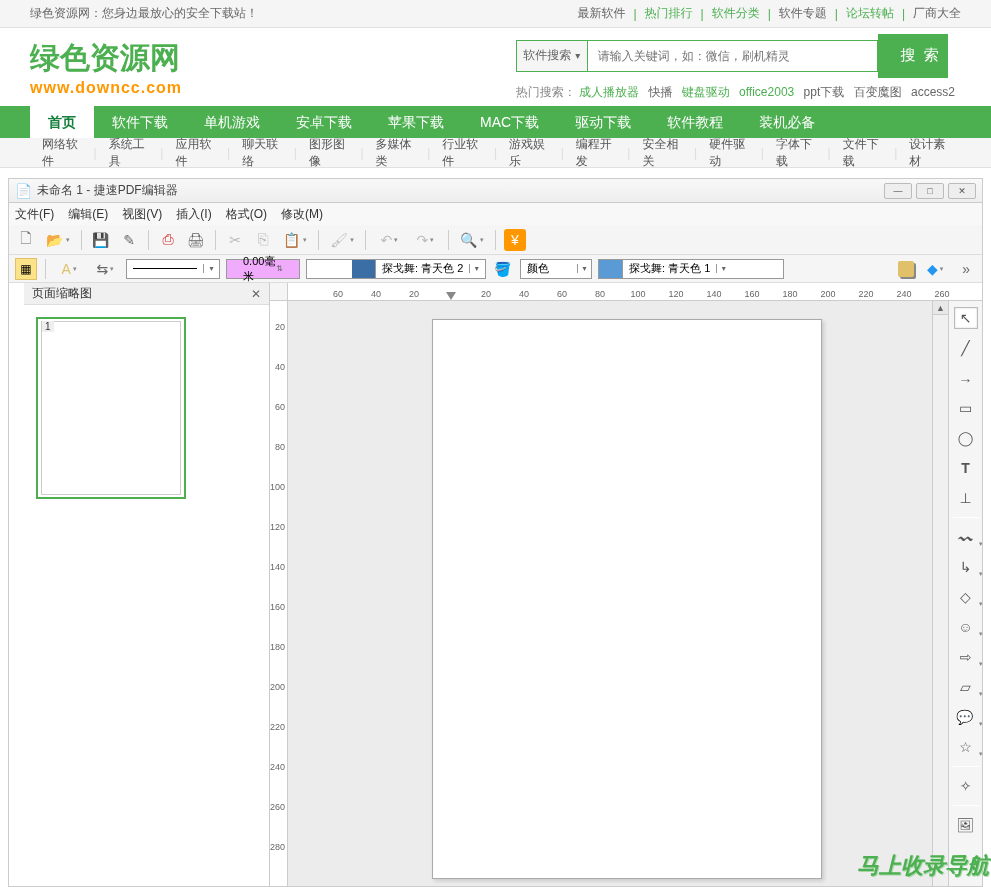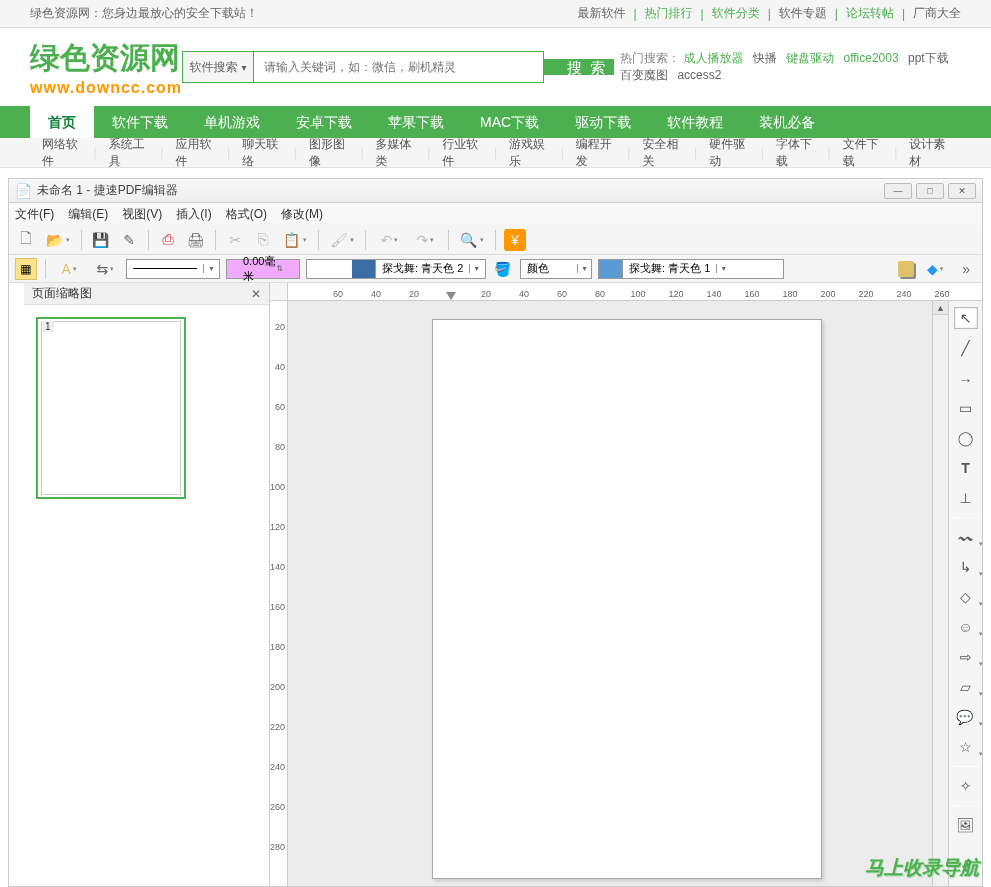--- a/index.html
+++ b/index.html
@@ -11,26 +11,26 @@
 .top-bar .right { display: flex; gap: 6px; align-items: center; }
 .top-bar .right a { color: #666; text-decoration: none; }
 .top-bar .right .green { color: #4caf50; }
 .top-bar .right .sep { color: #4caf50; margin: 0 2px; }
 
 
 .header { height: 78px; display: flex; align-items: center; padding: 0 30px; }
 .logo { flex: 1; }
 .logo-main { font-size: 30px; font-weight: bold; color: #4caf50; }
 .logo-sub { font-size: 16px; color: #ff9800; font-weight: bold; letter-spacing: 1px; }
-.search-area { display: flex; flex-direction: row; gap: 6px; }
+.search-area { display: flex; flex-direction: column; gap: 6px; }
 .search-row { display: flex; align-items: center; }
 .search-select { width: 72px; height: 32px; border: 1px solid #4caf50; background: #f5f5f5; display: flex; align-items: center; justify-content: center; cursor: pointer; color: #666; font-size: 12px; }
 .search-select::after { content: "▾"; margin-left: 4px; font-size: 10px; }
 .search-input { width: 290px; height: 32px; border: 1px solid #4caf50; border-left: none; padding: 0 10px; font-size: 12px; color: #999; outline: none; }
-.search-btn { width: 70px; height: 16px; background: #4caf50; color: #fff; border: none; font-size: 15px; cursor: pointer; letter-spacing: 2px; padding-left: 16px; }
+.search-btn { width: 70px; height: 44px; background: #4caf50; color: #fff; border: none; font-size: 15px; cursor: pointer; letter-spacing: 2px; padding-left: 16px; }
 .hot-search { color: #888; font-size: 12px; }
 .hot-search a { color: #666; text-decoration: none; margin-right: 6px; }
 .hot-search a.hl { color: #4caf50; }
 
 
 .main-nav { height: 32px; background: #4caf50; display: flex; align-items: center; padding: 0 30px; }
 .main-nav a { color: #fff; text-decoration: none; padding: 0 18px; height: 32px; line-height: 32px; font-size: 14px; }
 .main-nav a.active { background: #fff; color: #15803d; font-weight: bold; }
 
 
@@ -99,21 +99,21 @@
 .vscroll .arr-up { height: 14px; text-align: center; font-size: 9px; color: #666; background: #e8e8e8; border-bottom: 1px solid #ccc; line-height: 14px; cursor: pointer; }
 
 
 .tool-palette { width: 34px; background: #f5f5f5; border-left: 1px solid #ccc; display: flex; flex-direction: column; align-items: center; padding-top: 6px; gap: 8px; }
 .tool-palette .tool { width: 24px; height: 22px; display: flex; align-items: center; justify-content: center; cursor: pointer; font-size: 14px; color: #555; position: relative; }
 .tool-palette .tool.sel { border: 1px solid #bbb; background: #fff; box-shadow: inset 0 0 2px rgba(0,0,0,0.2); }
 .tool-palette .tool.dd::after { content: "▾"; font-size: 7px; position: absolute; right: -5px; bottom: 0; color: #888; }
 .tool-sep { height: 1px; background: #fff; width: 26px; }
 
 
-.watermark { position: absolute; bottom: 6px; right: 12px; font-size: 19px; font-style: italic; font-weight: bold; color: #4caf50; text-shadow: 1px 1px 0 #a5d6a7; pointer-events: none; }
+.watermark { position: absolute; bottom: 6px; right: 2px; font-size: 22px; font-style: italic; font-weight: bold; color: #4caf50; text-shadow: 1px 1px 0 #a5d6a7; pointer-events: none; }
 </style>
 </head>
 <body>
 
 <div class="top-bar">
   <div class="left">绿色资源网：您身边最放心的安全下载站！</div>
   <div class="right">
     <a href="#">最新软件</a>
       <span class="sep">|</span>
     <a href="#" class="green">热门排行</a>

